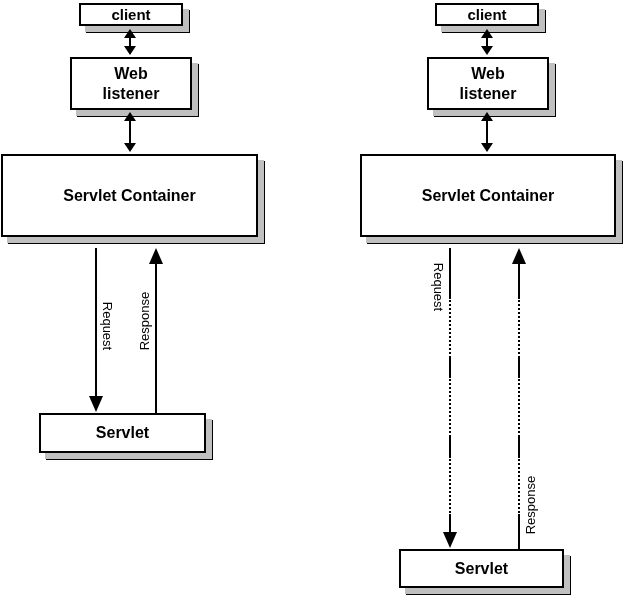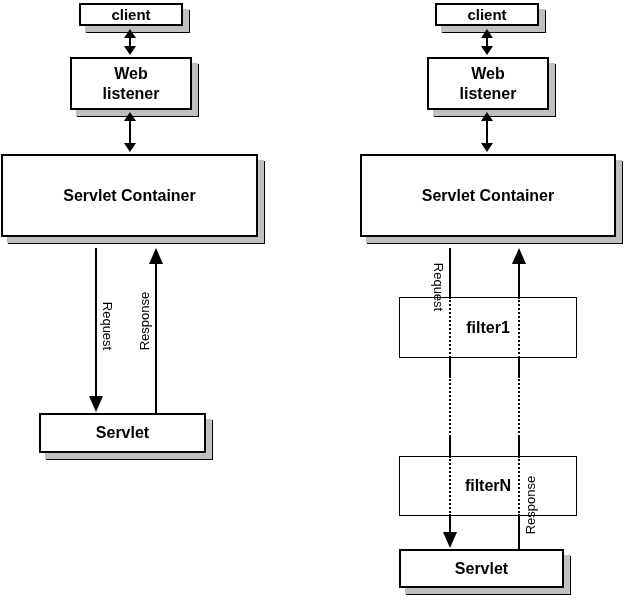--- a/index.html
+++ b/index.html
@@ -111,26 +111,20 @@
   <div class="darrow" style="left:480px; top:112px; height:40px;">
     <div class="hu"></div>
     <div class="sh"></div>
     <div class="hd"></div>
   </div>
 
   <div class="box3d" style="left:360px; top:154px; width:252px; height:79px;">
     <span>Servlet Container</span>
   </div>
 
-  <div class="boxplain" style="left:399px; top:297px; width:176px; height:59px;">
-    <span>filter1</span>
-  </div>
-  <div class="boxplain" style="left:399px; top:456px; width:176px; height:58px;">
-    <span>filterN</span>
-  </div>
 
   <div class="vsolid" style="left:449px; top:248px; height:49px;"></div>
   <div class="vdot" style="left:449px; top:297px; height:61px;"></div>
   <div class="vsolid" style="left:449px; top:358px; height:18px;"></div>
   <div class="vdot" style="left:449px; top:376px; height:61px;"></div>
   <div class="vsolid" style="left:449px; top:437px; height:19px;"></div>
   <div class="vdot" style="left:449px; top:456px; height:60px;"></div>
   <div class="vsolid" style="left:449px; top:516px; height:16px;"></div>
   <div class="ah-down" style="left:443px; top:532px;"></div>
   <div class="rlabel rot-cw" style="left:412px; top:280px; width:52px;">

